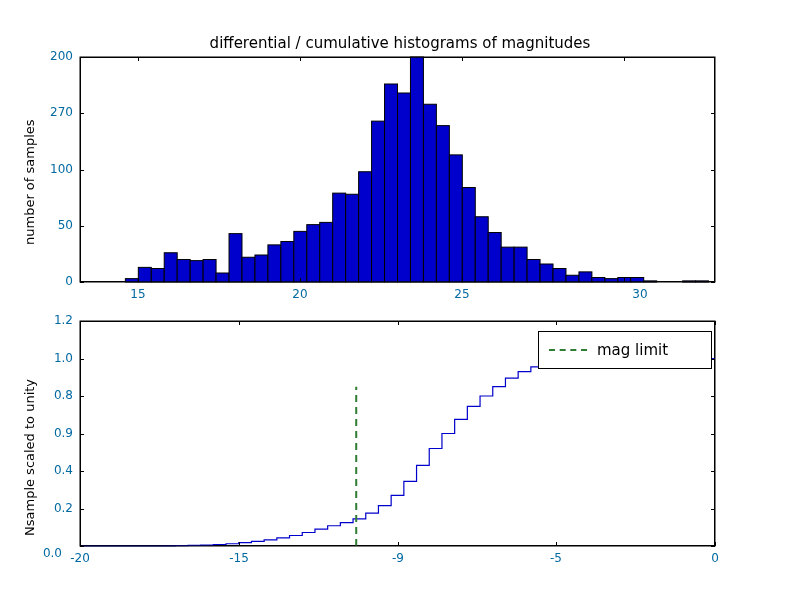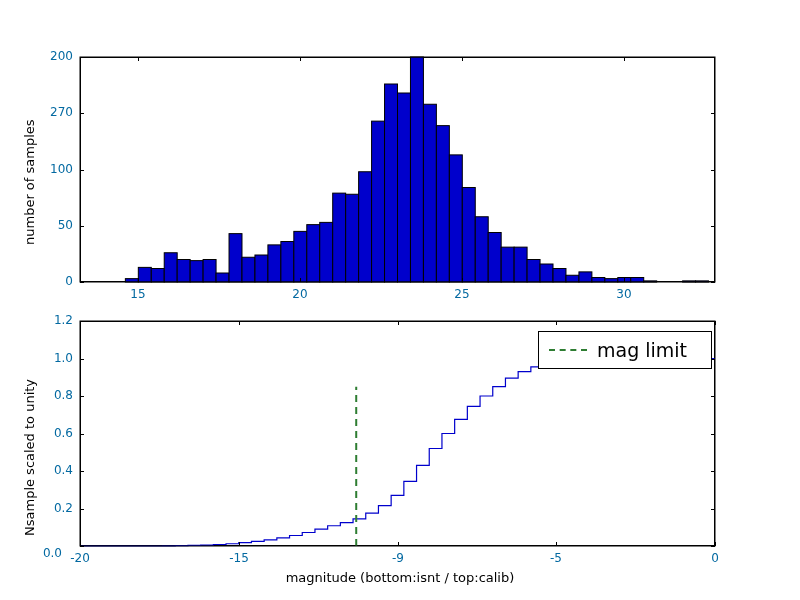--- a/index.html
+++ b/index.html
@@ -10,29 +10,30 @@
   .title{position:absolute;left:0;width:100%;text-align:center;font-size:15px;color:#000;}
   .ylabel{position:absolute;transform-origin:0 0;white-space:nowrap;font-size:13px;}
   .xlabel{position:absolute;width:100%;text-align:center;font-size:13px;}
 
   .tick{position:absolute;background:#000;}
   .ticklabel{position:absolute;font-size:12px;color:#0369a1;white-space:nowrap;}
 
   .legend{position:absolute;box-sizing:border-box;border:1px solid #000;background:#fff;
           display:flex;align-items:center;gap:10px;padding:6px 10px;}
   .legend-line{width:38px;height:0;border-top:2px dashed #2e7d32;}
-  .legend-label{font-size:19px;}
+  .legend-label{font-size:15px;}
 
   svg.plot{position:absolute;left:0;top:0;overflow:visible;}
 </style>
 </head>
 <body>
 
 <div id="root">
 
+  <div class="title" style="top:34px;left:0;">differential / cumulative histograms of magnitudes</div>
 
   <div class="ylabel" style="left:22px;top:245px;transform:rotate(-90deg);">number of samples</div>
 
   <div class="axes" id="ax-top" style="left:80px;top:57px;width:635px;height:225px;"></div>
 
   <svg class="plot" id="top-plot" width="800" height="600">
       <rect x="125.36" y="278.63" width="12.96" height="3.38" fill="#0000cc" stroke="#000000" stroke-width="1"></rect>
       <rect x="138.32" y="267.38" width="12.96" height="14.63" fill="#0000cc" stroke="#000000" stroke-width="1"></rect>
       <rect x="151.28" y="268.50" width="12.96" height="13.50" fill="#0000cc" stroke="#000000" stroke-width="1"></rect>
       <rect x="164.23" y="252.75" width="12.96" height="29.25" fill="#0000cc" stroke="#000000" stroke-width="1"></rect>
@@ -86,21 +87,20 @@
       <path d="M 80.00 546.00 L 149.85 546.00 L 149.85 546.00 L 162.55 546.00 L 162.55 545.81 L 175.25 545.81 L 175.25 545.63 L 187.95 545.63 L 187.95 545.44 L 200.65 545.44 L 200.65 545.06 L 213.35 545.06 L 213.35 544.50 L 226.05 544.50 L 226.05 543.75 L 238.75 543.75 L 238.75 542.63 L 251.45 542.63 L 251.45 541.31 L 264.15 541.31 L 264.15 539.81 L 276.85 539.81 L 276.85 537.94 L 289.55 537.94 L 289.55 535.50 L 302.25 535.50 L 302.25 532.50 L 314.95 532.50 L 314.95 529.13 L 327.65 529.13 L 327.65 525.75 L 340.35 525.75 L 340.35 522.56 L 353.05 522.56 L 353.05 518.81 L 365.75 518.81 L 365.75 513.19 L 378.45 513.19 L 378.45 505.69 L 391.15 505.69 L 391.15 495.38 L 403.85 495.38 L 403.85 481.31 L 416.55 481.31 L 416.55 465.38 L 429.25 465.38 L 429.25 448.50 L 441.95 448.50 L 441.95 433.50 L 454.65 433.50 L 454.65 419.44 L 467.35 419.44 L 467.35 406.31 L 480.05 406.31 L 480.05 396.00 L 492.75 396.00 L 492.75 386.63 L 505.45 386.63 L 505.45 378.19 L 518.15 378.19 L 518.15 371.63 L 530.85 371.63 L 530.85 366.94 L 543.55 366.94 L 543.55 363.19 L 556.25 363.19 L 556.25 360.38 L 588.00 360.38 L 588.00 359.44 L 619.75 359.44 L 619.75 358.88 L 651.50 358.88 L 651.50 358.69 L 683.25 358.69 L 683.25 358.50 L 715.00 358.50 L 715.00 358.50" fill="none" stroke="#0000cc" stroke-width="1.2"></path>
       <line x1="356.22" x2="356.22" y1="546.00" y2="386.63" stroke="#2e7d32" stroke-width="2" stroke-dasharray="7,5"></line>
       <rect x="80" y="321" width="635" height="225" fill="none" stroke="#000"></rect>
     </svg>
 
   <div class="legend" id="legend-box" style="left:538px;top:331px;width:174px;height:38px;">
     <span class="legend-line"></span>
     <span class="legend-label">mag limit</span>
   </div>
 
-  <div class="xlabel" style="left:0;top:570px;">magnitude (bottom:isnt / top:calib)</div>
 <div class="tick" style="left: 80px; top: 282px; width: 4px; height: 1px;"></div>
     <div class="tick" style="left: 711px; top: 282px; width: 4px; height: 1px;"></div>
     <div class="ticklabel" style="left: 73px; top: 274px; transform: translateX(-100%);">0</div>
     <div class="tick" style="left: 80px; top: 226px; width: 4px; height: 1px;"></div>
     <div class="tick" style="left: 711px; top: 226px; width: 4px; height: 1px;"></div>
     <div class="ticklabel" style="left: 73px; top: 218px; transform: translateX(-100%);">50</div>
     <div class="tick" style="left: 80px; top: 170px; width: 4px; height: 1px;"></div>
     <div class="tick" style="left: 711px; top: 170px; width: 4px; height: 1px;"></div>
     <div class="ticklabel" style="left: 73px; top: 162px; transform: translateX(-100%);">100</div>
     <div class="tick" style="left: 80px; top: 113px; width: 4px; height: 1px;"></div>
@@ -113,33 +113,33 @@
     <div class="tick" style="left: 138px; top: 57px; width: 1px; height: 4px;"></div>
     <div class="ticklabel" style="left: 138px; top: 287px; transform: translateX(-50%);">15</div>
     <div class="tick" style="left: 300px; top: 278px; width: 1px; height: 4px;"></div>
     <div class="tick" style="left: 300px; top: 57px; width: 1px; height: 4px;"></div>
     <div class="ticklabel" style="left: 300px; top: 287px; transform: translateX(-50%);">20</div>
     <div class="tick" style="left: 462px; top: 278px; width: 1px; height: 4px;"></div>
     <div class="tick" style="left: 462px; top: 57px; width: 1px; height: 4px;"></div>
     <div class="ticklabel" style="left: 462px; top: 287px; transform: translateX(-50%);">25</div>
     <div class="tick" style="left: 624px; top: 278px; width: 1px; height: 4px;"></div>
     <div class="tick" style="left: 624px; top: 57px; width: 1px; height: 4px;"></div>
-    <div class="ticklabel" style="left: 624px; top: 287px; transform: translateX(-50%);">30</div>
+    <div class="ticklabel" style="left: 640px; top: 287px; transform: translateX(-50%);">30</div>
     <div class="tick" style="left: 80px; top: 546px; width: 4px; height: 1px;"></div>
     <div class="tick" style="left: 711px; top: 546px; width: 4px; height: 1px;"></div>
     <div class="ticklabel" style="left: 62px; top: 538px; transform: translateX(-100%); margin-top: 8px;">0.0</div>
     <div class="tick" style="left: 80px; top: 509px; width: 4px; height: 1px;"></div>
     <div class="tick" style="left: 711px; top: 509px; width: 4px; height: 1px;"></div>
     <div class="ticklabel" style="left: 73px; top: 501px; transform: translateX(-100%);">0.2</div>
     <div class="tick" style="left: 80px; top: 471px; width: 4px; height: 1px;"></div>
     <div class="tick" style="left: 711px; top: 471px; width: 4px; height: 1px;"></div>
     <div class="ticklabel" style="left: 73px; top: 463px; transform: translateX(-100%);">0.4</div>
     <div class="tick" style="left: 80px; top: 434px; width: 4px; height: 1px;"></div>
     <div class="tick" style="left: 711px; top: 434px; width: 4px; height: 1px;"></div>
-    <div class="ticklabel" style="left: 73px; top: 426px; transform: translateX(-100%);">0.6</div>
+    <div class="ticklabel" style="left: 73px; top: 426px; transform: translateX(-100%);">0.9</div>
     <div class="tick" style="left: 80px; top: 396px; width: 4px; height: 1px;"></div>
     <div class="tick" style="left: 711px; top: 396px; width: 4px; height: 1px;"></div>
     <div class="ticklabel" style="left: 73px; top: 388px; transform: translateX(-100%);">0.8</div>
     <div class="tick" style="left: 80px; top: 359px; width: 4px; height: 1px;"></div>
     <div class="tick" style="left: 711px; top: 359px; width: 4px; height: 1px;"></div>
     <div class="ticklabel" style="left: 73px; top: 351px; transform: translateX(-100%);">1.0</div>
     <div class="tick" style="left: 80px; top: 321px; width: 4px; height: 1px;"></div>
     <div class="tick" style="left: 711px; top: 321px; width: 4px; height: 1px;"></div>
     <div class="ticklabel" style="left: 73px; top: 313px; transform: translateX(-100%); text-align: right;">1.2</div>
     <div class="tick" style="left: 80px; top: 542px; width: 1px; height: 4px;"></div>

